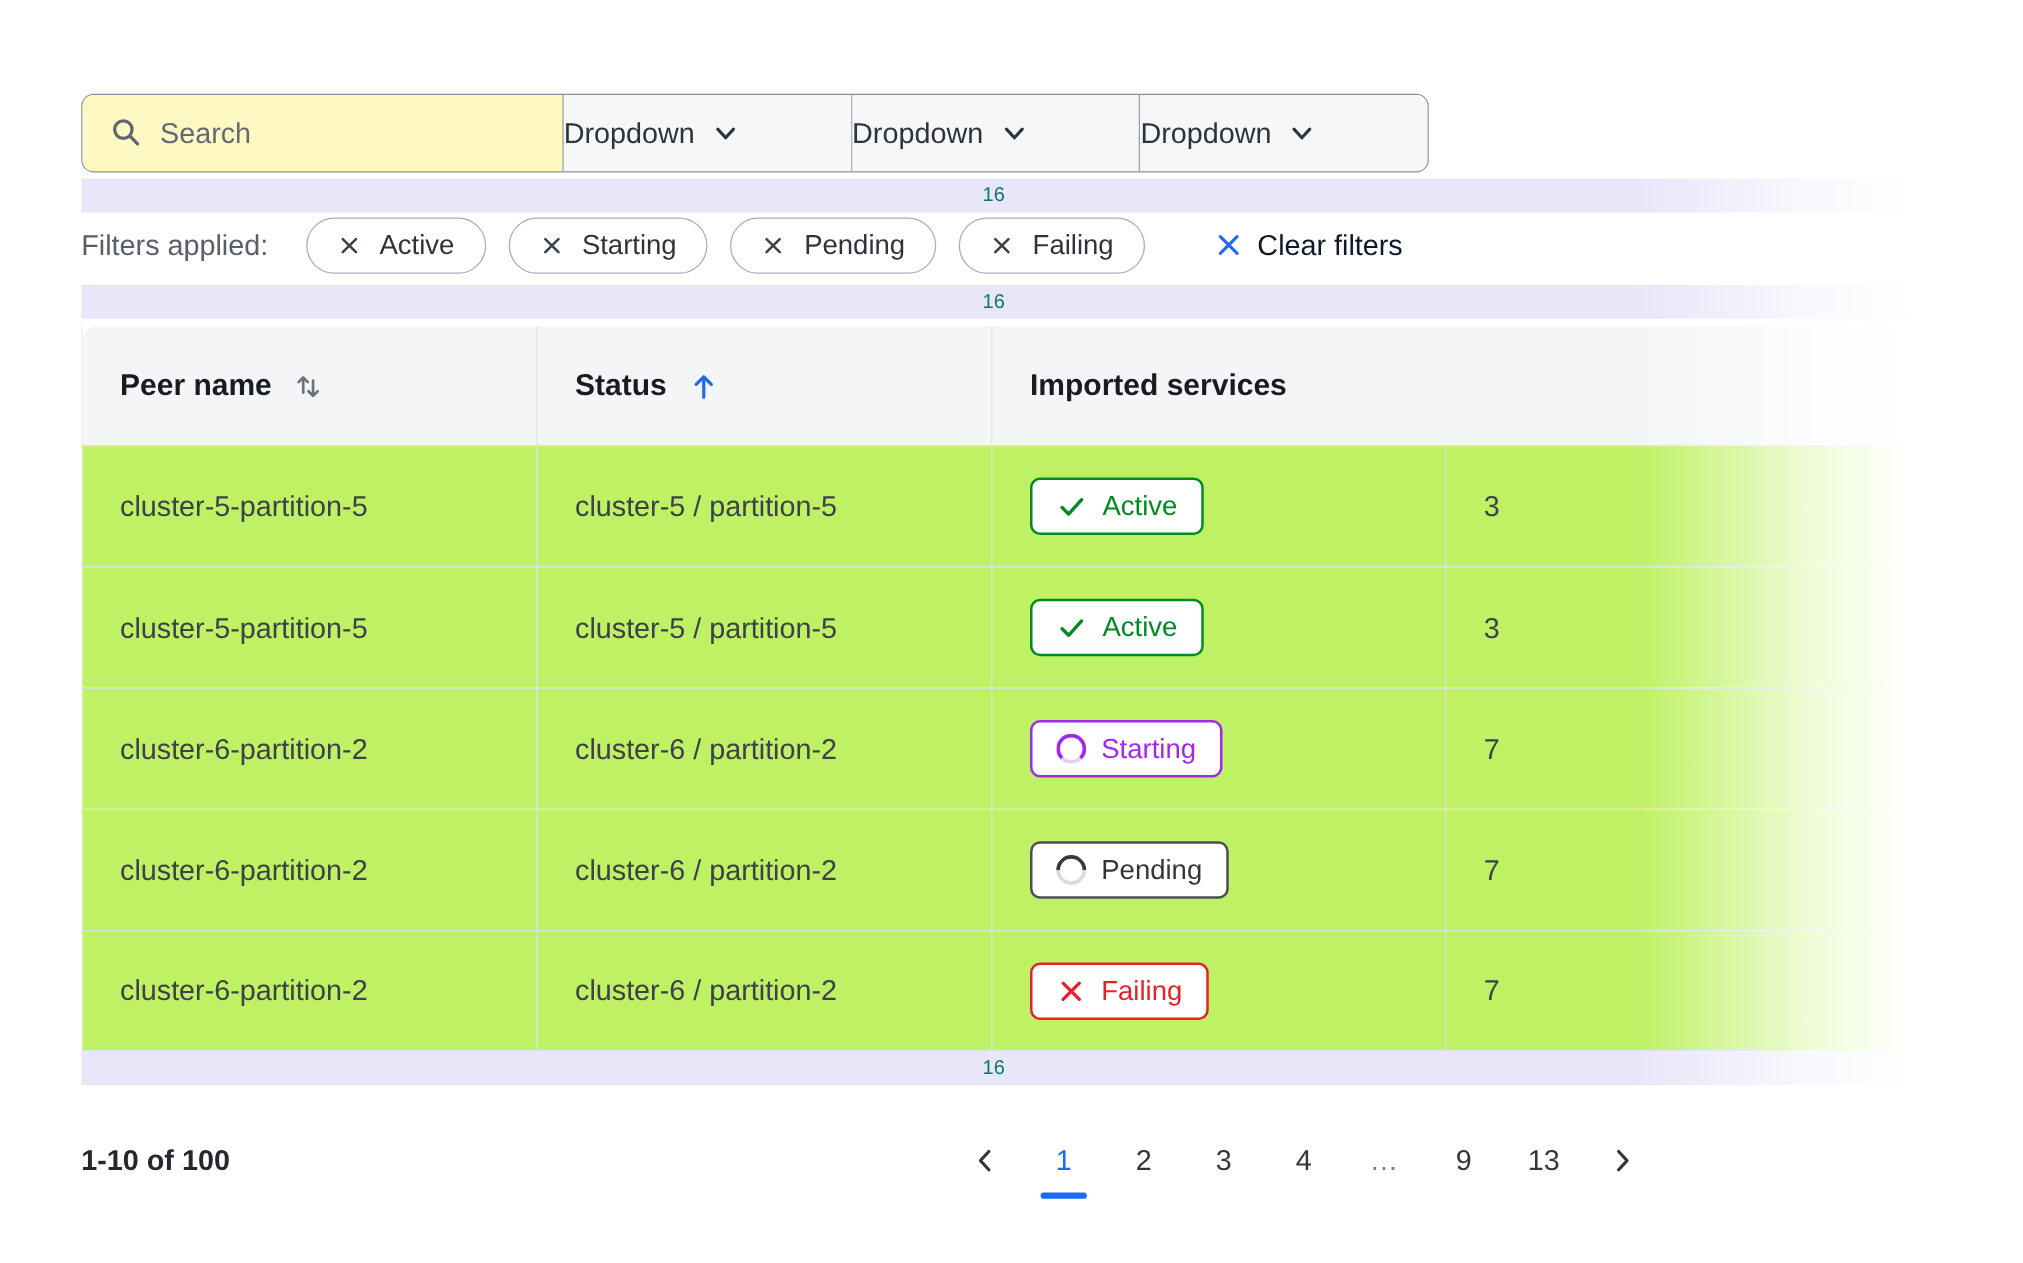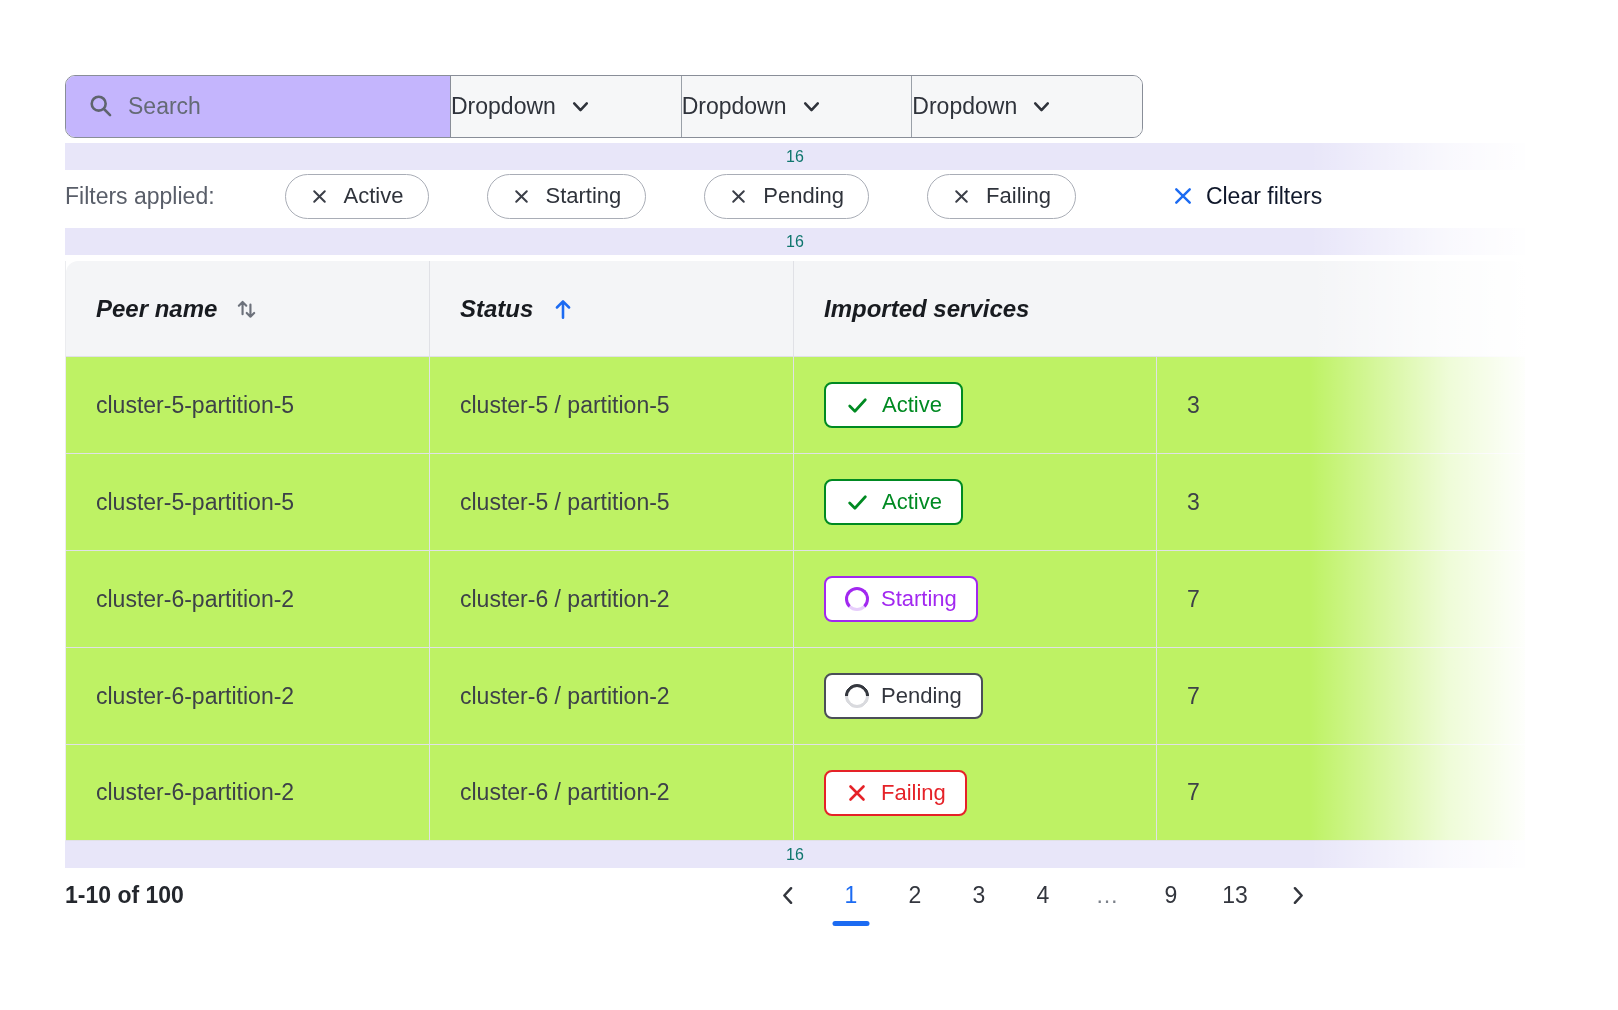--- a/index.html
+++ b/index.html
@@ -11,21 +11,21 @@
   }
   .content { position:absolute; left:65px; top:75px; width:1460px; }
 
   
   .toolbar {
     display:flex; width:1078px; height:63px;
     border:1.5px solid #898e98; border-radius:10px; overflow:hidden;
     background:#f6f7f8;
   }
   .search-seg {
-    flex:0 0 385px; background:#c4b5fd; border-right:1.5px solid #898e98;
+    flex:0 0 385px; background:#fef9c3; border-right:1.5px solid #898e98;
     display:flex; align-items:center; gap:13px; padding:0 18px 0 22px;
   }
   .search-seg svg { flex:0 0 auto; }
   .search-input {
     border:none; outline:none; background:transparent; width:280px;
     font:23px "Liberation Sans","DejaVu Sans",sans-serif; color:#33363e;
   }
   .search-input::placeholder { color:#646a75; opacity:1; }
   .dd-seg {
     flex:1 1 0; display:flex; align-items:center; justify-content:flex-start; gap:14px;
@@ -35,21 +35,21 @@
   .dd-label { font-size:23px; color:#2f333b; }
 
   
   .spacer {
     height:27px; width:1460px; background:#e8e6f9;
     display:flex; align-items:center; justify-content:center;
   }
   .spacer span { font-size:16px; color:#0f766e; line-height:1; }
 
   
-  .filters-row { height:52px; display:flex; align-items:center;gap:40px; }
+  .filters-row { height:52px; display:flex; align-items:center; }
   .filters-label { font-size:23px; color:#595e69; margin-right:30px; }
   .chip {
     display:inline-flex; align-items:center; gap:15px; height:45px;
     padding:0 24px; margin-right:18px; background:#fff;
     border:1.5px solid #a9adb6; border-radius:23px; cursor:pointer;
   }
   .chip-label { font-size:22px; color:#2f333b; }
   .clear-filters {
     display:inline-flex; align-items:center; gap:12px; margin-left:38px;
     color:#0f172a; font-size:23px; cursor:pointer;
@@ -60,21 +60,21 @@
     margin-top:6px; width:1460px;
     border-left:1px solid #ebecef;
   }
   .thead {
     display:grid; grid-template-columns:363px 364px 363px 1fr;
     background:#f4f5f7; height:95px; border-radius:12px 12px 0 0;
   }
   .th {
     display:flex; align-items:center; gap:16px; padding:0 20px 0 30px;
     font-size:24px; font-weight:700; color:#181b20;
-    border-left:1px solid #e0e1e6; white-space:nowrap; overflow:hidden;font-style:italic;
+    border-left:1px solid #e0e1e6; white-space:nowrap; overflow:hidden;
   }
   .th:first-child { border-left:none; }
   .trow {
     display:grid; grid-template-columns:363px 364px 363px 1fr;
     height:97px; border-top:1px solid #e0e1e6; background:#bef264;
   }
   .trow:last-child { border-bottom:1px solid #e0e1e6; }
   .td {
     display:flex; align-items:center; padding:0 20px 0 30px;
     font-size:23px; color:#3d4148;
@@ -94,21 +94,21 @@
   .badge-failing  { color:#e52228; border-color:#e52228; }
   .spinner {
     width:24px; height:24px; border-radius:50%; border:3.5px solid;
   }
   .spinner-starting { border-color:#a228f0 #a228f0 #e6cdfb #a228f0; }
   .spinner-pending  { border-color:#35383f #35383f #d9dade #d9dade; transform:rotate(-45deg); }
 
   
   .pagination {
     margin-top:14px; height:60px; width:1460px;
-    display:flex; align-items:flex-start; justify-content:space-between;
+    display:flex; align-items:flex-end; justify-content:space-between;
     padding-right:215px;
   }
   .range-label { font-size:23px; font-weight:600; color:#24272d; }
   .pager { display:flex; align-items:center; gap:36px; }
   .page-item {
     position:relative; min-width:28px; text-align:center;
     font-size:23px; color:#33363e; cursor:pointer;
   }
   .page-item.current { color:#1c6bf2; }
   .page-item.current::after {

